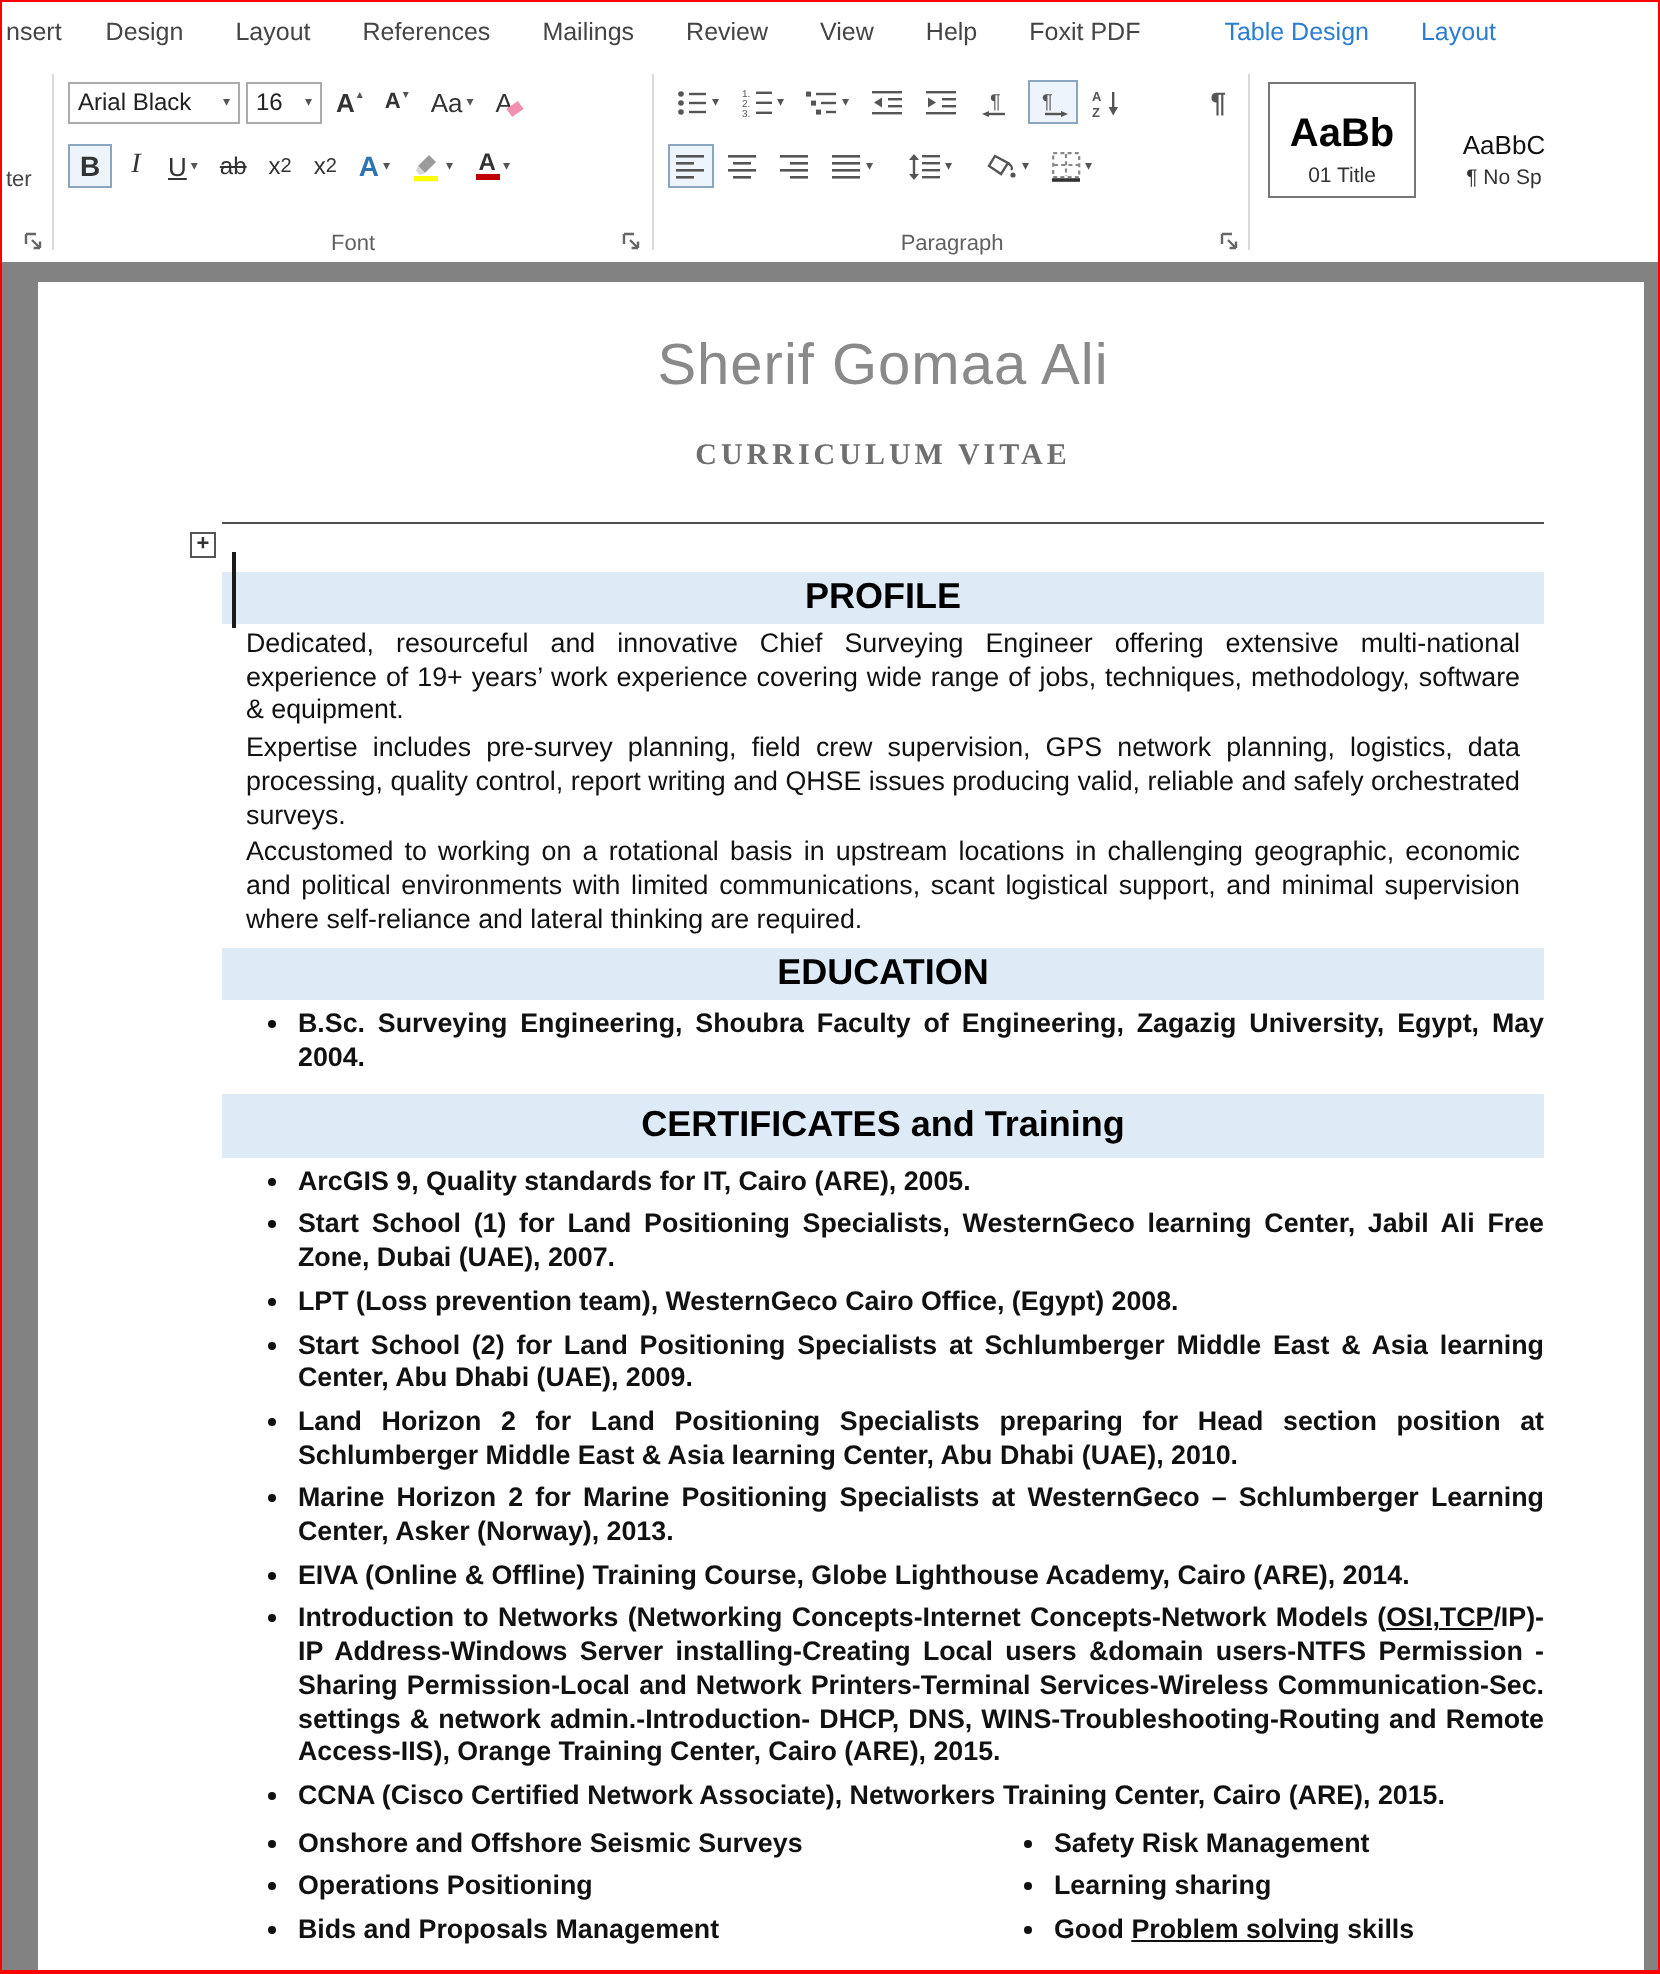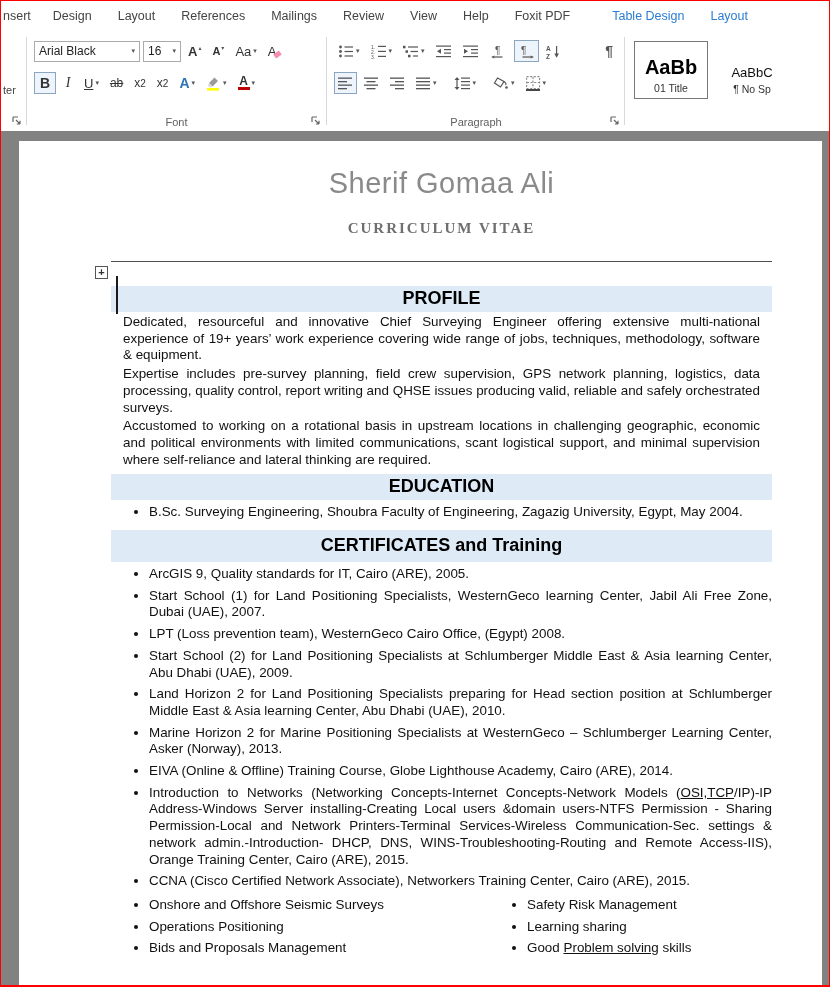--- a/index.html
+++ b/index.html
@@ -59,21 +59,21 @@
         letter-spacing:2px;color:#6f6f6f;text-align:center;padding-bottom:24px;border-bottom:1px solid #4d4d4d;}
   .profile-wrap{position:relative;margin-top:24px;}
   .handle{position:absolute;left:-16px;top:-20px;width:11px;height:11px;border:1px solid #555;background:#fff;
         color:#333;font-size:11px;line-height:10px;text-align:center;font-weight:bold;}
   .caret{position:absolute;left:5px;top:-10px;width:2px;height:38px;background:#1a1a1a;}
   .section-header{background:#DEEBF7;text-align:center;font-weight:bold;font-size:18px;color:#000;
         padding:2px 0 3px;margin:6px 0 4px;}
   .profile-wrap .section-header{margin:0;}
   .certs-header{padding:5px 0 6px;margin-top:9px;}
   .body-p{margin:2px 12px 0;font-size:13.4px;line-height:16.7px;text-align:justify;color:#111;}
-  ul.blist{margin:3px 0 0;padding-left:38px;list-style:disc;}
+  ul.blist{margin:3px 0 0;padding-left:38px;list-style:disc;font-weight:bold;}
   ul.blist li{font-size:13.4px;line-height:16.7px;text-align:justify;margin-bottom:5px;color:#111;}
   .cols{display:flex;}
   .cols ul{margin-top:2px;}
   .cols ul.leftcol{width:340px;flex:0 0 auto;}
   .cols ul.rightcol{flex:1;}
   .cols li{text-align:left;margin-bottom:4px;}
   .u{text-decoration:underline;}
 </style>
 </head>
 <body>
@@ -100,21 +100,21 @@
       <div class="painter-cut">ter</div>
       <svg class="launcher" width="10" height="10">
         <path d="M1 1 H6 M1 1 V6" stroke="#666" stroke-width="1.2" fill="none"></path>
         <path d="M4 4 L8 8 M8 8 H4.8 M8 8 V4.8" stroke="#666" stroke-width="1.2" fill="none"></path>
       </svg>
     </div>
     <div class="vsep" style="left:25px"></div>
 
     <div class="grp" style="left:27px;width:297px">
       <div class="frow" style="top:9px">
-        <div class="combo" style="width:106px">
+        <div class="combo" style="width:86px">
           <span>Arial Black</span>
           <span class="dd">▾</span>
         </div>
         <div class="combo" style="width:38px">
           <span>16</span>
           <span class="dd">▾</span>
         </div>
         <div class="btn">
           <span class="ga">A</span>
           <span class="tiny">▴</span>

